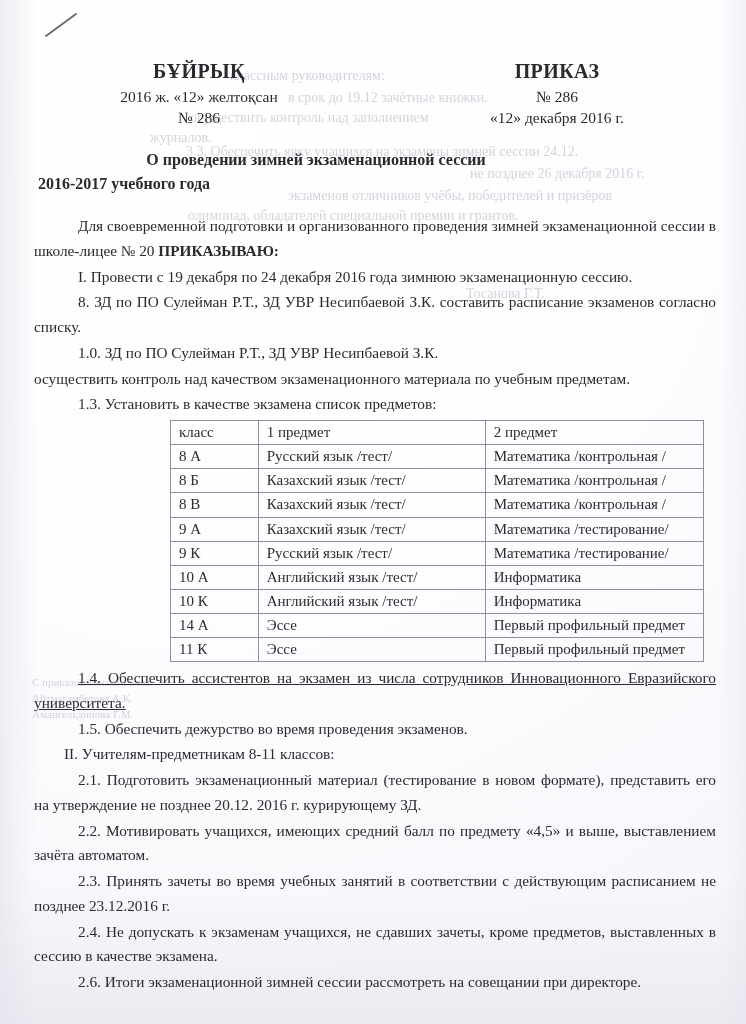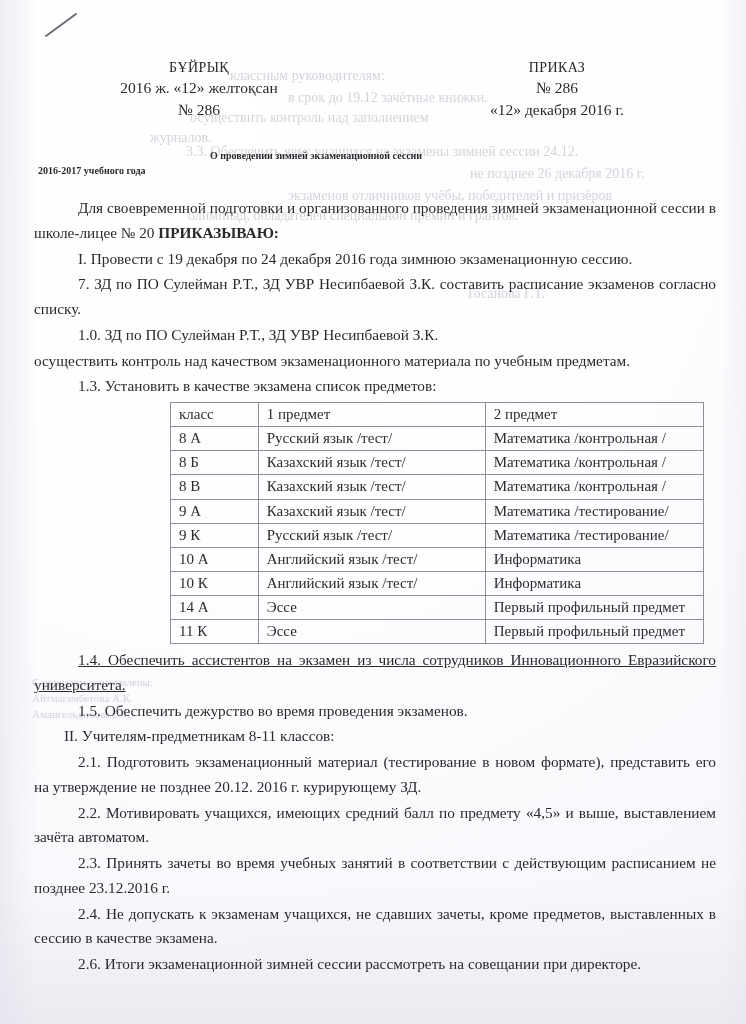--- a/index.html
+++ b/index.html
@@ -72,30 +72,30 @@
   }
   .head-col {
     position: absolute;
     text-align: center;
     line-height: 1.38;
     font-size: 15.5px;
   }
   .head-col.left  { left: 34px;  width: 330px; }
   .head-col.right { right: 39px; width: 300px; }
   .head-title {
-    font-weight: normal;
-    font-size: 14px;
+    font-weight: bold;
+    font-size: 20px;
     letter-spacing: .4px;
   }
 
   .doc-title {
     margin-top: 14px;
     padding-left: 36px;
     font-weight: bold;
-    font-size: 10px;
+    font-size: 16px;
     line-height: 1.5;
   }
   .doc-title .line1 { display: block; text-align: center; padding-right: 150px; }
   .doc-title .line2 { display: block; text-align: left; padding-left: 2px; }
 
   .body-text {
     margin: 18px 30px 0 34px;
     font-size: 15.3px;
     line-height: 1.62;
   }
@@ -175,21 +175,21 @@
     <div class="doc-title">
       <span class="line1">О проведении зимней экзаменационной сессии</span>
       <span class="line2">2016-2017 учебного года</span>
     </div>
 
     <div class="body-text">
 
       <p class="p indent"><span>Для своевременной подготовки и организованного проведения зимней экзаменационной сессии в школе-лицее № 20 </span><span class="b">ПРИКАЗЫВАЮ:</span></p>
 
       <p class="p indent">I.     Провести с 19 декабря по 24 декабря 2016 года зимнюю экзаменационную сессию.</p>
-      <p class="p indent">7. ЗД по ПО Сулейман Р.Т., ЗД УВР Несипбаевой З.К. составить расписание экзаменов согласно списку.</p>
+      <p class="p indent">8. ЗД по ПО Сулейман Р.Т., ЗД УВР Несипбаевой З.К. составить расписание экзаменов согласно списку.</p>
       <p class="p indent no-just">1.0. ЗД по ПО Сулейман Р.Т., ЗД УВР Несипбаевой З.К.</p>
       <p class="p no-just">осуществить контроль над  качеством экзаменационного материала по учебным предметам.</p>
       <p class="p indent no-just">1.3. Установить в качестве экзамена список  предметов:</p>
 
       <div class="tbl-wrap">
         <table class="subjects">
           <tbody>
             <tr>
               <td class="c-class">класс</td>
               <td class="c-sub1">1 предмет</td>

